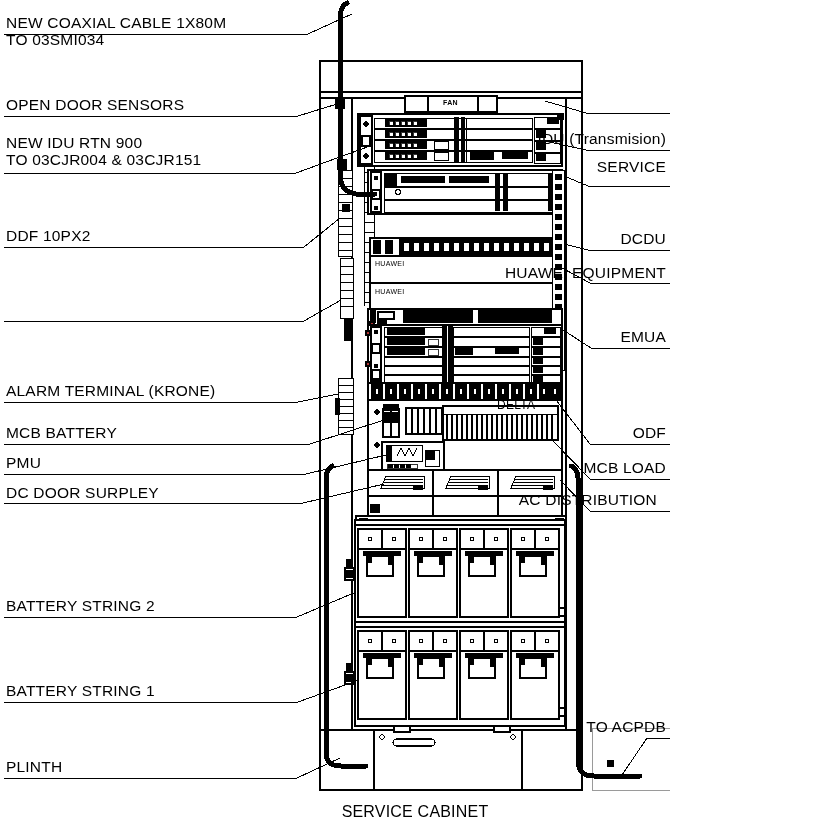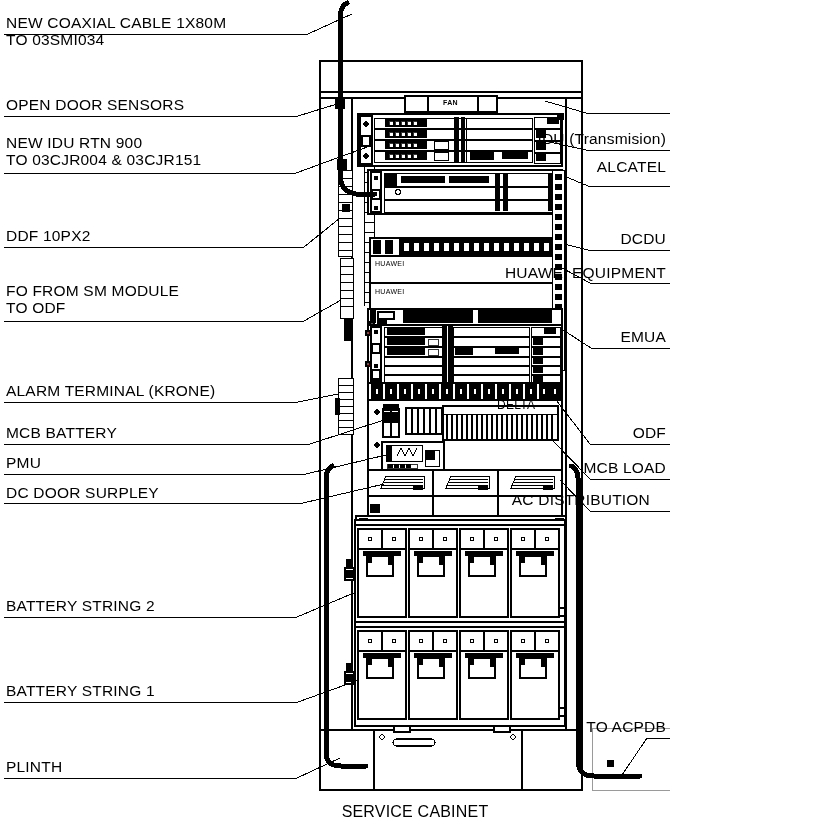--- a/index.html
+++ b/index.html
@@ -681,24 +681,20 @@
 
   <div class="lbl" style="left:6px; top:134px;">
     <div>NEW IDU RTN 900</div>
     <div>TO 03CJR004 &amp; 03CJR151</div>
   </div>
 
   <div class="lbl" style="left:6px; top:227px;">
     <div>DDF 10PX2</div>
   </div>
 
-  <div class="lbl" style="left:6px; top:282px;">
-    <div>FO FROM SM MODULE</div>
-    <div>TO ODF</div>
-  </div>
 
   <div class="lbl" style="left:6px; top:382px;">
     <div>ALARM TERMINAL (KRONE)</div>
   </div>
 
   <div class="lbl" style="left:6px; top:424px;">
     <div>MCB BATTERY</div>
   </div>
 
   <div class="lbl" style="left:6px; top:454px;">
@@ -717,33 +713,33 @@
     <div>BATTERY STRING 1</div>
   </div>
 
   <div class="lbl" style="left:6px; top:758px;">
     <div>PLINTH</div>
   </div>
 
 
   <div class="lbl right" style="right:4px; top:130px; width:300px;">IDU (Transmision)</div>
 
-  <div class="lbl right" style="right:4px; top:158px; width:300px;">ALCATEL</div>
+  <div class="lbl right" style="right:4px; top:158px; width:300px;">SERVICE</div>
 
   <div class="lbl right" style="right:4px; top:230px; width:300px;">DCDU</div>
 
   <div class="lbl right" style="right:4px; top:264px; width:340px;">HUAWEI EQUIPMENT</div>
 
   <div class="lbl right" style="right:4px; top:328px; width:300px;">EMUA</div>
 
   <div class="lbl right" style="right:4px; top:424px; width:300px;">ODF</div>
 
   <div class="lbl right" style="right:4px; top:459px; width:300px;">MCB LOAD</div>
 
-  <div class="lbl right" style="right:20px; top:491px; width:320px;">AC DISTRIBUTION</div>
+  <div class="lbl right" style="right:13px; top:491px; width:320px;">AC DISTRIBUTION</div>
 
   <div class="lbl right" style="right:4px; top:718px; width:300px;">TO ACPDB</div>
 
   <div class="tiny b" style="left:443px; top:99px;">FAN</div>
 
   <div class="tiny" style="left:375px; top:260px;">HUAWEI</div>
 
   <div class="tiny" style="left:375px; top:288px;">HUAWEI</div>
 
   <div class="tiny" style="left:497px; top:398px; font-size:12px;">DELTA</div>

